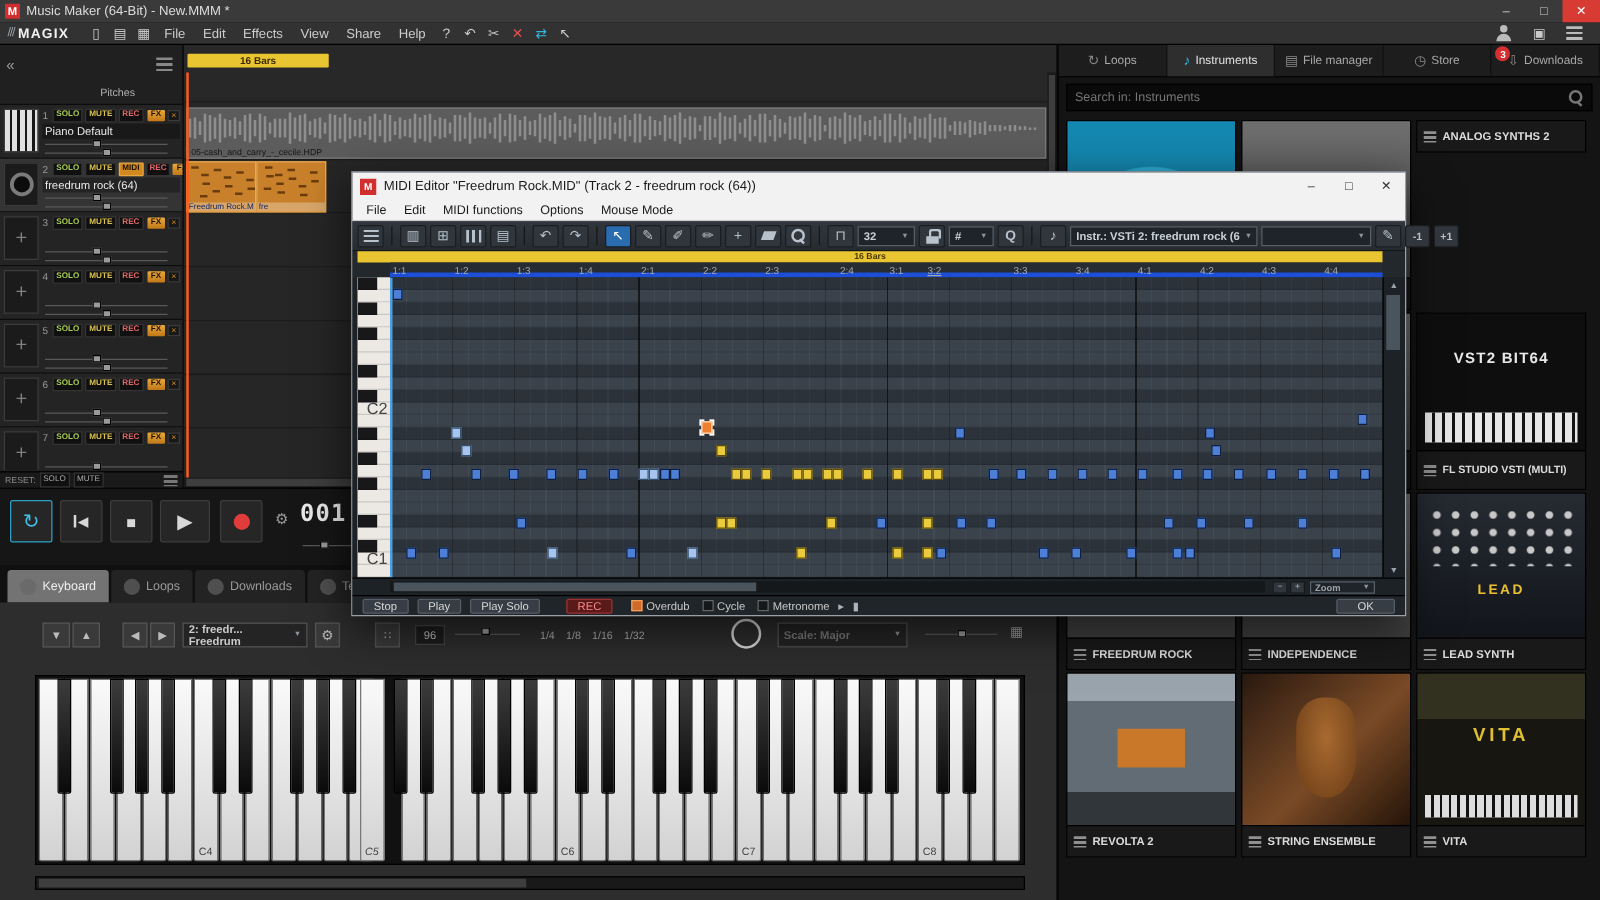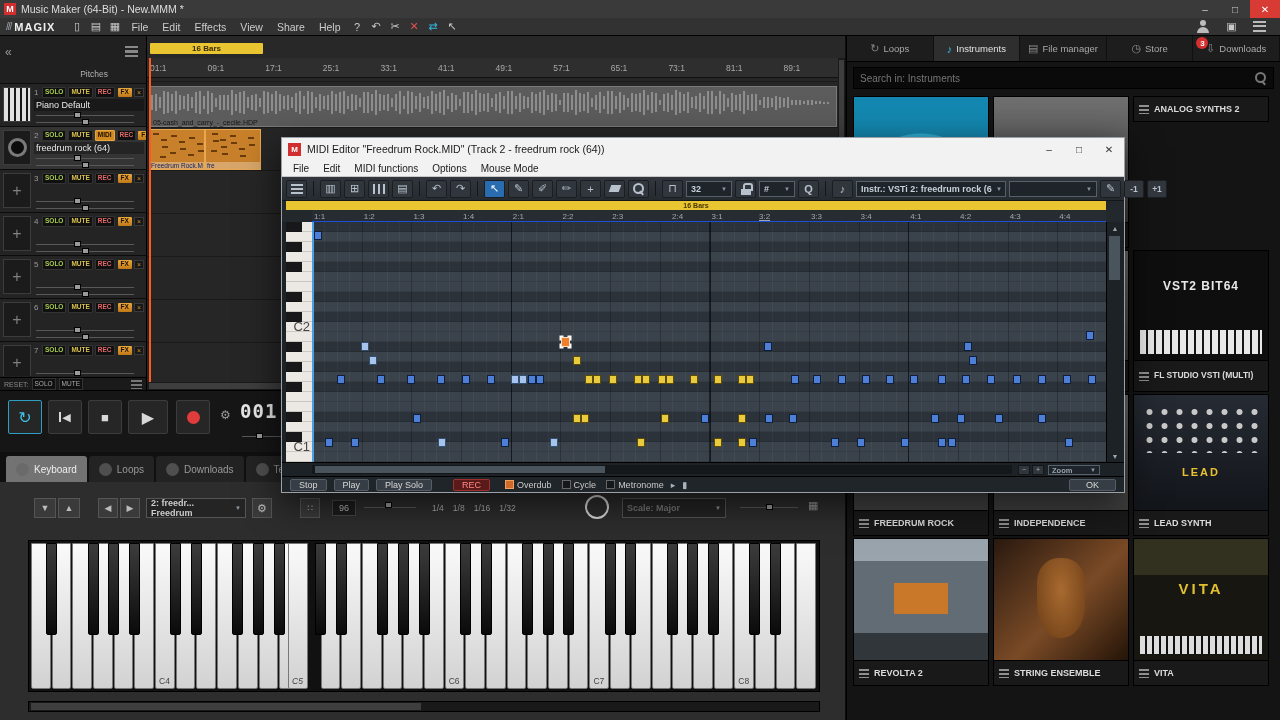--- a/index.html
+++ b/index.html
@@ -187,21 +187,21 @@
   .ic-vel{width:12px;height:10px;background:linear-gradient(90deg,#b8c2cc 0 2px,transparent 2px 5px,#b8c2cc 5px 7px,transparent 7px 10px,#b8c2cc 10px 12px)}
   .ic-eraser{width:10px;height:7px;background:#b8c2cc;transform:skewX(-20deg)}
   .ic-lock{position:relative;width:10px;height:12px}
   .ic-lock::before{content:"";position:absolute;top:0;left:2px;width:6px;height:6px;border:2px solid #b8c2cc;border-bottom:none;border-radius:3px 3px 0 0}
   .ic-lock::after{content:"";position:absolute;bottom:0;left:0;width:10px;height:6px;background:#b8c2cc}
   .ic-zoomglass{position:relative;width:13px;height:13px}
   .ic-zoomglass::before{content:"";position:absolute;top:1px;left:1px;width:7px;height:7px;border:2px solid #b8c2cc;border-radius:50%}
   .ic-zoomglass::after{content:"";position:absolute;bottom:1px;right:1px;width:5px;height:2px;background:#b8c2cc;transform:rotate(45deg)}
   .e-ruler{position:relative;height:21px;background:#23282d;flex:none}
   .e-bars{position:absolute;left:4px;width:820px;top:0;height:9px;background:#e8c531;color:#4a3800;font-size:7px;font-weight:bold;display:flex;align-items:center;justify-content:center}
-  .e-ticks{position:absolute;left:30px;width:794px;top:9px;height:12px;background:#262c31;border-bottom:1px solid #1d4ed8}
+  .e-ticks{position:absolute;left:30px;width:794px;top:9px;height:12px;background:#262c31;border-bottom:4px solid #1d4ed8}
   .e-tick{position:absolute;top:2px;font-size:8px;color:#a0a8b0}
   .e-body{position:relative;height:240px;background:#1d2226;flex:none}
   .e-piano{position:absolute;left:4px;top:0;width:26px;height:240px;background:#ece9e4}
   .p-row{position:absolute;left:0;width:26px;height:10px;border-bottom:1px solid rgba(0,0,0,.14)}
   .p-row.pblack{background:linear-gradient(90deg,#18181a 0 16px,#ece9e4 16px)}
   .p-label{position:absolute;right:2px;font-size:13px;color:#444;line-height:10px;z-index:2}
   .e-grid{position:absolute;left:30px;top:0;width:794px;height:240px;background-color:#3a424b;background-image:repeating-linear-gradient(90deg,rgba(0,0,0,.5) 0 1px,transparent 1px 198.75px),repeating-linear-gradient(90deg,rgba(0,0,0,.32) 0 1px,transparent 1px 49.688px),repeating-linear-gradient(90deg,rgba(255,255,255,.045) 0 1px,transparent 1px 12.422px);overflow:hidden}
   .g-row{position:absolute;left:0;right:0;height:10px;border-bottom:1px solid rgba(0,0,0,.1)}
   .g-row.gblack{background:rgba(8,10,14,.28)}
   .e-cursor{position:absolute;left:0;top:0;width:2px;height:240px;background:#4aa0e0;z-index:4}
@@ -434,34 +434,20 @@
     <span style="display:flex;gap:3px">
         <span class="rst-btn">SOLO</span>
         <span class="rst-btn">MUTE</span>
       </span>
     <span class="rst-ic"></span>
   </div>
 </div>
 
 <div class="arranger">
   <div class="a-marker">16 Bars</div>
-  <div class="a-ruler">
-      <span class="a-tick" style="left: 3px;">01:1</span>
-      <span class="a-tick" style="left: 60.6px;">09:1</span>
-      <span class="a-tick" style="left: 118.2px;">17:1</span>
-      <span class="a-tick" style="left: 175.8px;">25:1</span>
-      <span class="a-tick" style="left: 233.4px;">33:1</span>
-      <span class="a-tick" style="left: 291px;">41:1</span>
-      <span class="a-tick" style="left: 348.6px;">49:1</span>
-      <span class="a-tick" style="left: 406.2px;">57:1</span>
-      <span class="a-tick" style="left: 463.8px;">65:1</span>
-      <span class="a-tick" style="left: 521.4px;">73:1</span>
-      <span class="a-tick" style="left: 579px;">81:1</span>
-      <span class="a-tick" style="left: 636.6px;">89:1</span>
-    </div>
   <div class="a-lanes">
     <div class="audio-clip">
       <div class="wf-bars">
           <i class="wf-bar" style="height: 14.0977px;"></i>
           <i class="wf-bar" style="height: 17.4267px;"></i>
           <i class="wf-bar" style="height: 11.4862px;"></i>
           <i class="wf-bar" style="height: 23.4431px;"></i>
           <i class="wf-bar" style="height: 21.2576px;"></i>
           <i class="wf-bar" style="height: 16.9552px;"></i>
           <i class="wf-bar" style="height: 23.1363px;"></i>
@@ -1029,21 +1015,21 @@
     <div class="e-ticks">
         <span class="e-tick" style="left: 2px;">1:1</span>
         <span class="e-tick" style="left: 51.69px;">1:2</span>
         <span class="e-tick" style="left: 101.38px;">1:3</span>
         <span class="e-tick" style="left: 151.07px;">1:4</span>
         <span class="e-tick" style="left: 200.76px;">2:1</span>
         <span class="e-tick" style="left: 250.45px;">2:2</span>
         <span class="e-tick" style="left: 300.14px;">2:3</span>
         <span class="e-tick" style="left: 360px;">2:4</span>
         <span class="e-tick" style="left: 399.52px;">3:1</span>
-        <span class="e-tick" style="left: 447px; text-decoration: underline;">3:2</span>
+        <span class="e-tick" style="left: 430px; text-decoration: underline;">3:2</span>
         <span class="e-tick" style="left: 498.9px;">3:3</span>
         <span class="e-tick" style="left: 548.59px;">3:4</span>
         <span class="e-tick" style="left: 598.28px;">4:1</span>
         <span class="e-tick" style="left: 647.97px;">4:2</span>
         <span class="e-tick" style="left: 697.66px; text-align: center;">4:3</span>
         <span class="e-tick" style="left: 747.35px;">4:4</span>
       </div>
   </div>
   <div class="e-body">
     <div class="e-piano">

